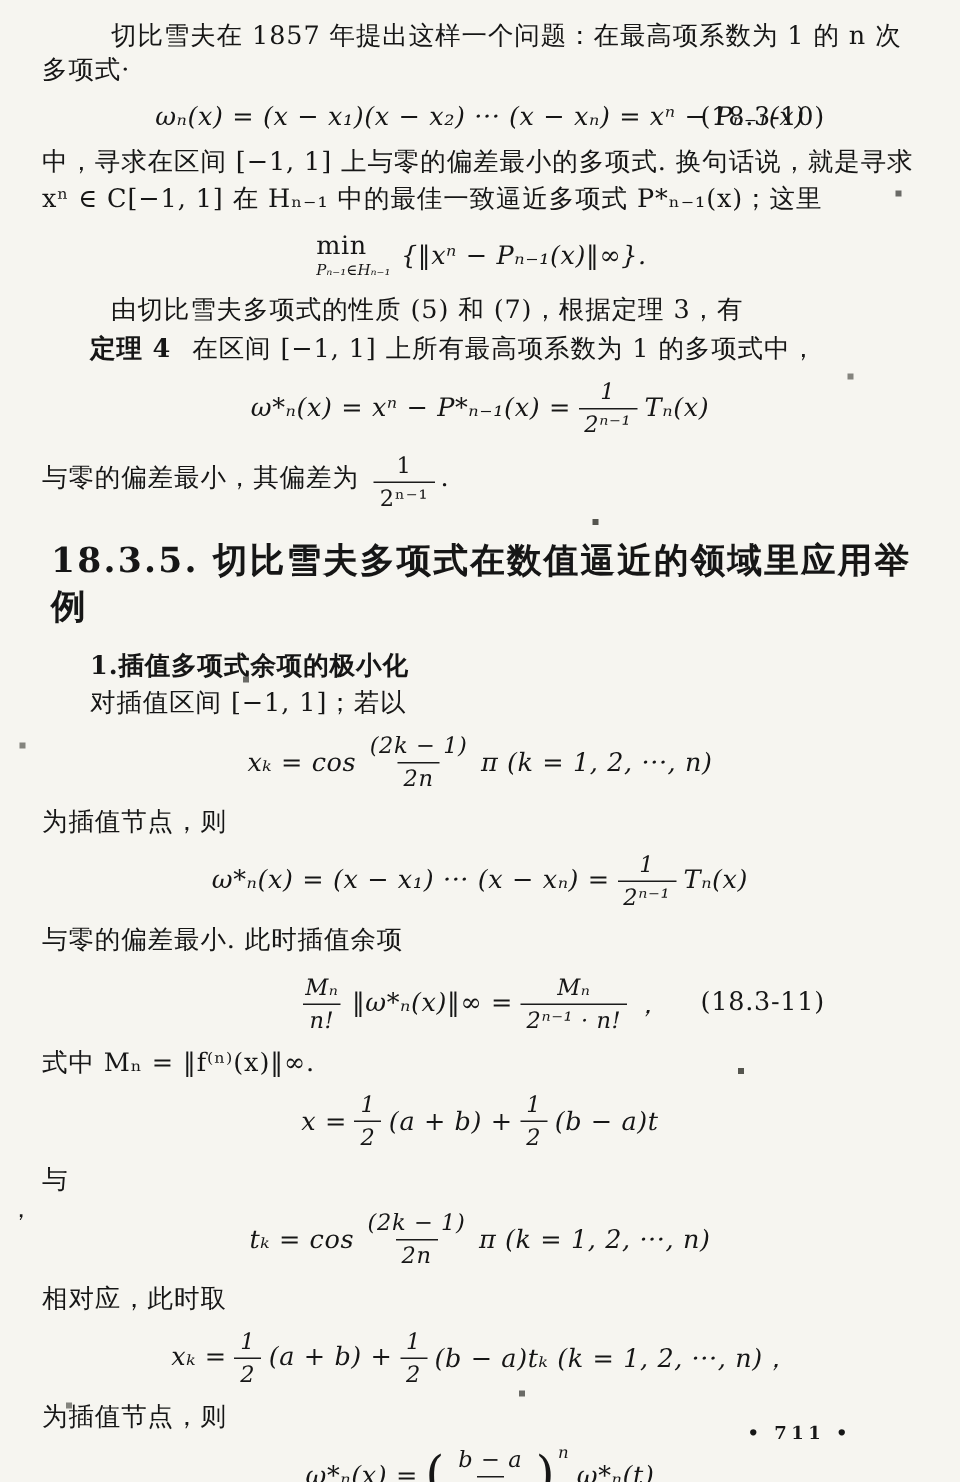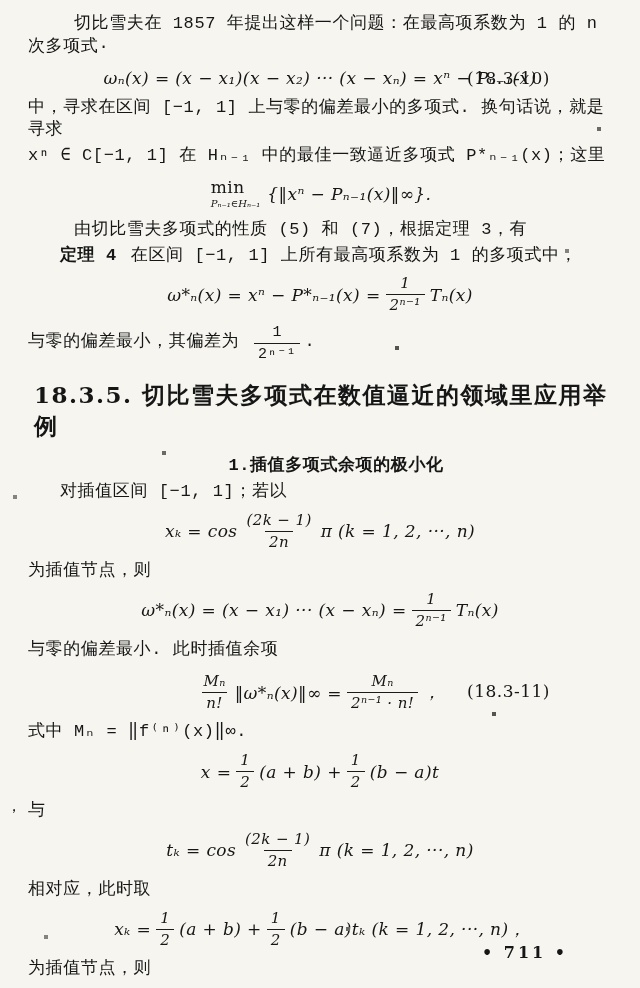--- a/index.html
+++ b/index.html
@@ -7,21 +7,21 @@
   body {
     width:640px; height:988px;
     background:#f6f5f0;
     color:#161616;
     font-family:"DejaVu Serif","DejaVu Sans","Liberation Serif",serif;
     font-size:17px;
     overflow:hidden;
     position:relative;
   }
   .page { padding:10px 28px 0 28px; position:relative; }
-  .line { line-height:1.34; margin:3px 0; letter-spacing:0.6px;font-family:Liberation Mono, monospace; }
+  .line { line-height:1.34; margin:3px 0; letter-spacing:0.6px; }
   .indent { text-indent:46px; }
   .thm-label { font-weight:bold; margin-right:14px; }
   .eqrow { position:relative; text-align:center; margin:9px 0; }
   .eq {
     font-style:italic;
     font-family:"DejaVu Serif","DejaVu Sans","Liberation Serif",serif;
     display:inline-flex; align-items:center; gap:5px;
     letter-spacing:0.4px;
   }
   .eqtag { position:absolute; right:62px; top:50%; transform:translateY(-50%); font-style:normal; letter-spacing:0.5px; }
@@ -29,21 +29,21 @@
   .frac .num { padding:0 4px 3px; }
   .frac .den { border-top:1.5px solid #1b1b1b; padding:3px 4px 0; }
   .frac.inline { margin:0 4px; transform:translateY(2px); display:inline-flex; }
   .minop { display:inline-flex; flex-direction:column; align-items:flex-start; line-height:1; margin:0 2px; }
   .minop .op { font-style:normal; }
   .minop .limits { font-size:10px; margin-top:3px; letter-spacing:0; }
   .bigp { font-size:32px; font-style:normal; line-height:0.55; font-weight:400; transform:translateY(-1px); }
   .pow { font-size:11px; align-self:flex-start; margin-left:-3px; margin-top:-4px; }
   .heading { font-size:23px; font-weight:bold; letter-spacing:1.5px; margin:20px 0 13px 6px; }
   .sub-title { font-weight:bold; }
-  .pagenum { position:absolute; right:72px; bottom:26px; font-weight:bold; letter-spacing:3px; font-size:16px; }
+  .pagenum { position:absolute; right:72px; bottom:26px; font-weight:bold; letter-spacing:3px; font-size:12px; }
   .stray { position:absolute; left:6px; top:796px; font-size:16px; }
   .specks { position:absolute; left:0; top:0; width:2px; height:2px; background:transparent;
     box-shadow: 598px 128px 0 1px #6a6a66, 566px 250px 0 1px #84847e,
                 396px 347px 0 1px #55554f, 163px 452px 0 1px #6a6a66,
                 14px 496px 0 1px #84847e, 493px 713px 0 1px #55554f,
                 347px 928px 0 1px #6a6a66, 45px 936px 0 1px #84847e; }
   .gap-sm { margin-top:10px; }
 </style>
 </head>
 <body>
@@ -89,21 +89,21 @@
   <p class="line gap-sm">
     <span>与零的偏差最小，其偏差为</span>
     <span class="frac inline">
       <span class="num">1</span>
       <span class="den">2ⁿ⁻¹</span>
     </span><span>.</span>
   </p>
 
   <h2 class="heading">18.3.5. 切比雪夫多项式在数值逼近的领域里应用举例</h2>
 
-  <p class="line sub-title" style="padding-left:32px;text-align:center;">1.插值多项式余项的极小化</p>
+  <p class="line sub-title" style="padding-left:32px;">1.插值多项式余项的极小化</p>
   <p class="line" style="padding-left:32px;">对插值区间 [−1, 1]；若以</p>
 
   <div class="eqrow">
     <span class="eq">
       <span>xₖ = cos</span>
       <span class="frac">
         <span class="num">(2k − 1)</span>
         <span class="den">2n</span>
       </span>
       <span>π (k = 1, 2, ···, n)</span>

